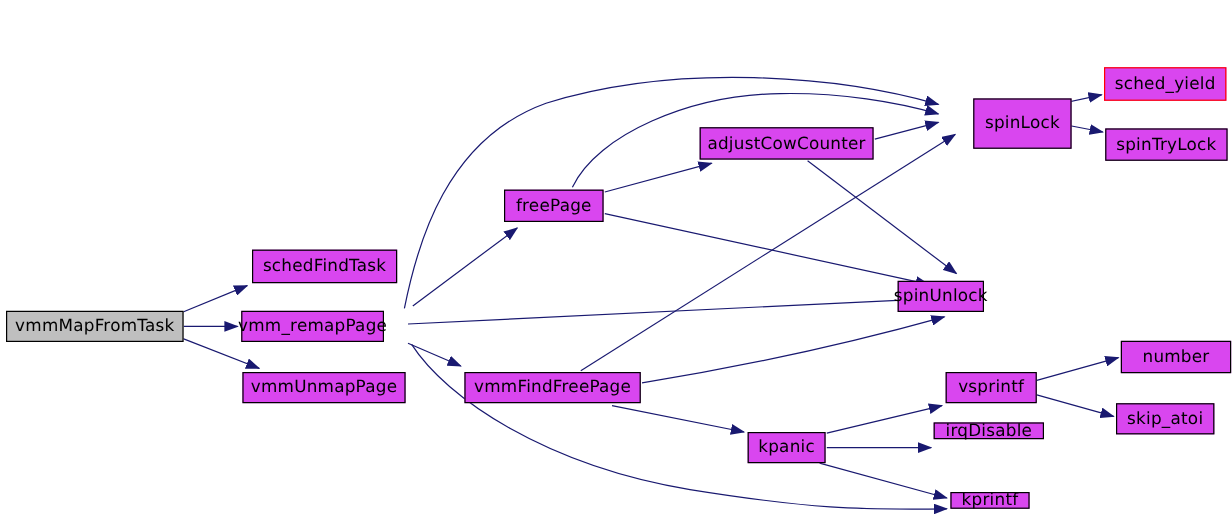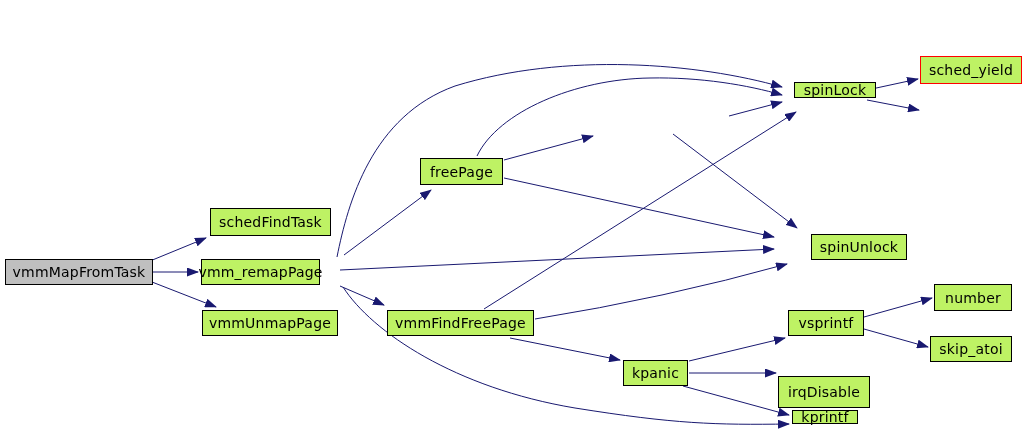--- a/index.html
+++ b/index.html
@@ -17,21 +17,21 @@
     width: 1027px; height: 443px;
   }
   #edges path.edge {
     fill: none;
     stroke: #191970;
     stroke-width: 1;
   }
   .node {
     position: absolute;
     box-sizing: border-box;
-    background: #bef264;
+    background: #d946ef;
     border: 1px solid #000000;
     color: #000000;
     font-size: 14px;
     letter-spacing: 0.2px;
     display: flex;
     align-items: center;
     justify-content: center;
     white-space: nowrap;
     cursor: pointer;
   }
@@ -77,35 +77,37 @@
   <div class="node root" style="left:5px;top:259px;width:148px;height:26px">vmmMapFromTask</div>
 
   <div class="node" style="left:210px;top:208px;width:121px;height:28px">schedFindTask</div>
 
   <div class="node" style="left:201px;top:259px;width:119px;height:26px">vmm_remapPage</div>
 
   <div class="node" style="left:420px;top:158px;width:83px;height:27px">freePage</div>
 
   <div class="node" style="left:202px;top:310px;width:136px;height:26px">vmmUnmapPage</div>
 
+  <div class="node" style="left:583px;top:106px;width:145px;height:27px">adjustCowCounter</div>
 
-  <div class="node" style="left:794px;top:82px;width:82px;height:16px">spinLock</div>
+  <div class="node" style="left:811px;top:82px;width:82px;height:42px">spinLock</div>
 
   <div class="node highlight" style="left:920px;top:56px;width:102px;height:28px">sched_yield</div>
 
+  <div class="node" style="left:921px;top:107px;width:102px;height:27px">spinTryLock</div>
 
-  <div class="node" style="left:811px;top:234px;width:96px;height:26px">spinUnlock</div>
+  <div class="node" style="left:748px;top:234px;width:72px;height:26px">spinUnlock</div>
 
   <div class="node" style="left:387px;top:310px;width:147px;height:26px">vmmFindFreePage</div>
 
   <div class="node" style="left:623px;top:360px;width:65px;height:26px">kpanic</div>
 
   <div class="node" style="left:788px;top:310px;width:76px;height:26px">vsprintf</div>
 
-  <div class="node" style="left:934px;top:284px;width:78px;height:27px">number</div>
+  <div class="node" style="left:934px;top:284px;width:92px;height:27px">number</div>
 
   <div class="node" style="left:930px;top:336px;width:82px;height:26px">skip_atoi</div>
 
-  <div class="node" style="left:778px;top:376px;width:92px;height:32px">irqDisable</div>
+  <div class="node" style="left:778px;top:352px;width:92px;height:14px">irqDisable</div>
 
   <div class="node" style="left:792px;top:410px;width:66px;height:14px">kprintf</div>
 
 </div>
 
 </body></html>

